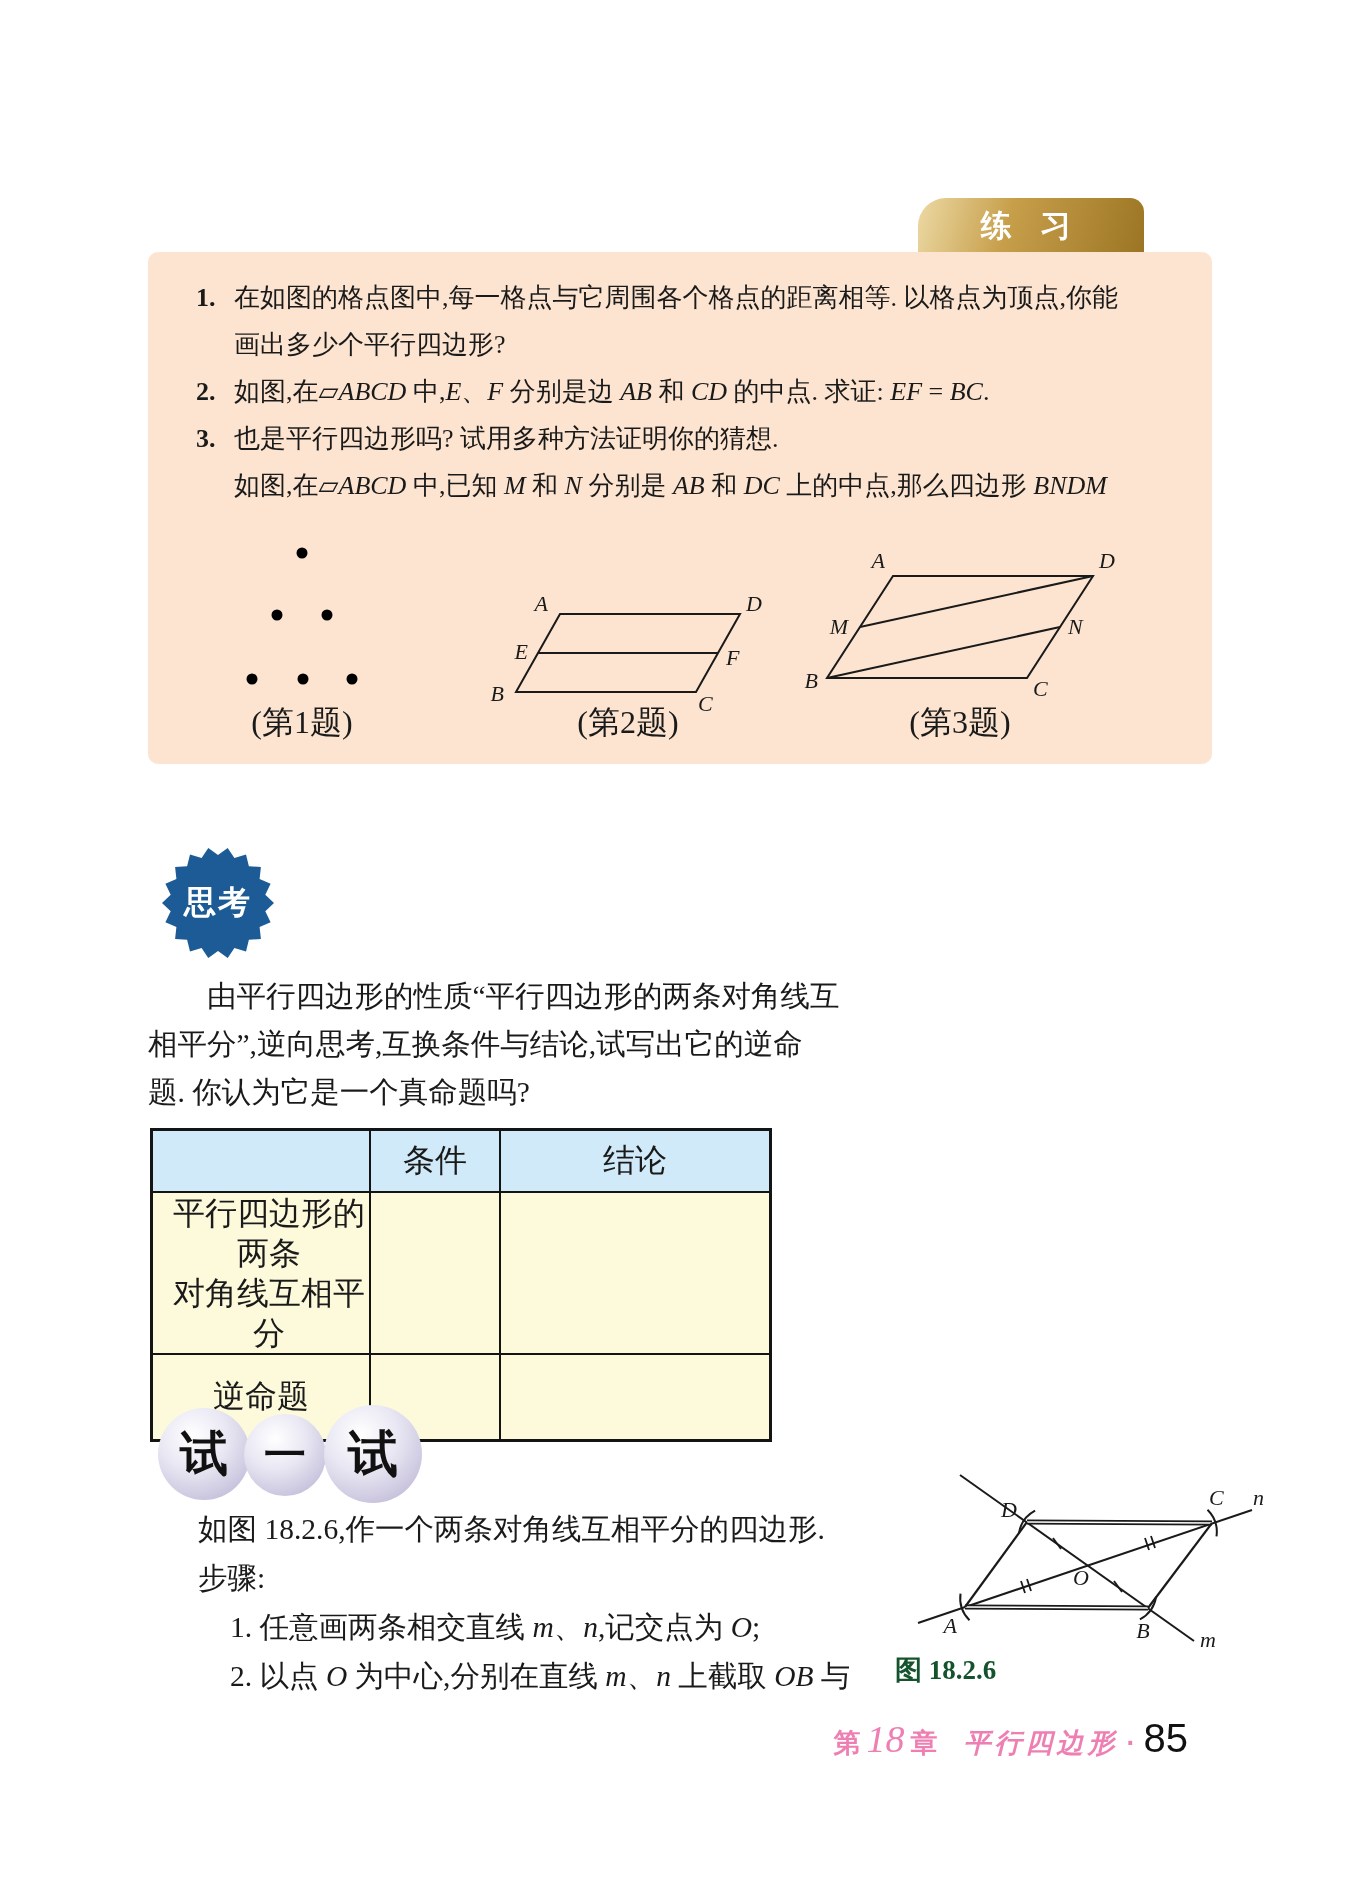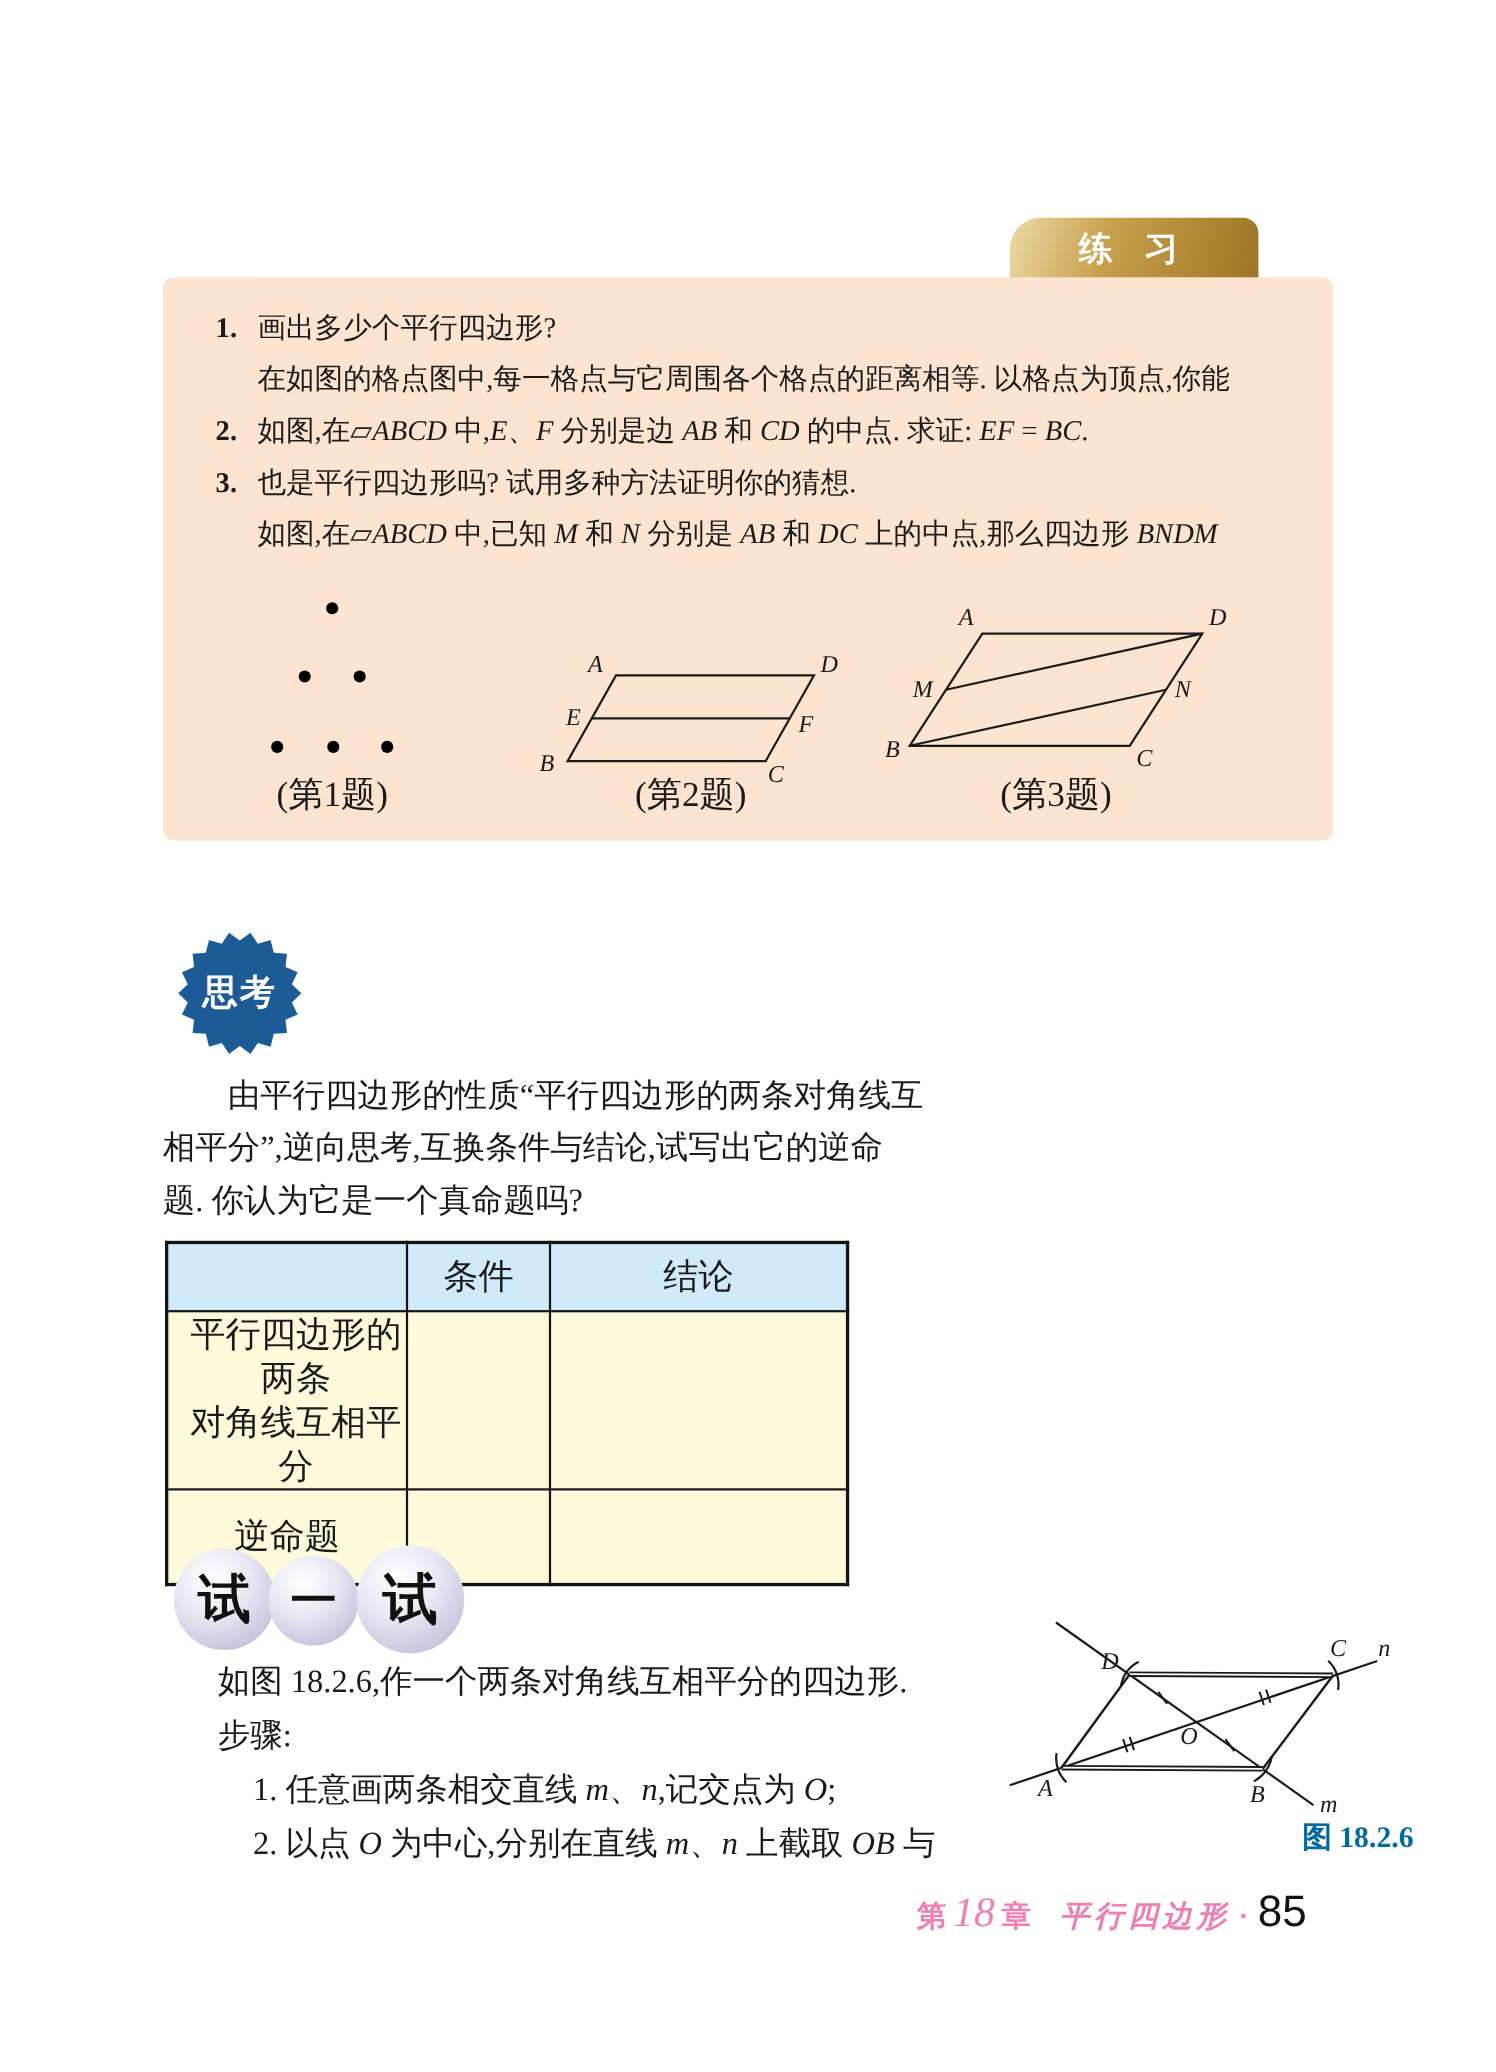--- a/index.html
+++ b/index.html
@@ -57,22 +57,22 @@
   .tc3{left:324px;top:1405px;width:98px;height:98px;font-size:50px;z-index:3;}
 
   .try-text{position:absolute;left:148px;top:1505px;width:780px;font-size:29.5px;line-height:49px;}
   .try-line{white-space:nowrap;}
   .ind-a{padding-left:50px;}
   .ind-b{padding-left:82px;}
 
   .mathify i{font-style:italic;}
 
   
-  .fig186-caption{position:absolute;left:895px;top:1652px;width:390px;text-align:right;
-                  font-size:27px;font-weight:bold;color:#0369a1;}
+  .fig186-caption{position:absolute;left:895px;top:1652px;width:390px;text-align:left;
+                  font-size:27px;font-weight:bold;color:#14532d;}
 
   
   .footer{position:absolute;top:1716px;right:172px;display:flex;align-items:baseline;
           font-family:"Liberation Sans","DejaVu Sans",sans-serif;}
   .f-pink{color:#ee7fb3;font-weight:bold;font-size:27px;}
   .f-num{color:#ee7fb3;font-family:"Liberation Serif","DejaVu Serif",serif;
          font-style:italic;font-size:38px;font-weight:normal;margin:0 6px;}
   .f-title{margin-left:26px;letter-spacing:4px;font-style:italic;}
   .f-dot{margin:0 8px;}
   .f-page{color:#111;font-size:40px;font-weight:normal;}
@@ -83,22 +83,22 @@
 <div class="page">
 
   <div class="ex-tab">练 习</div>
 
   <div class="ex-box"></div>
 
   <div class="ex-items">
     <div class="ex-item">
       <span class="ex-num">1.</span>
       <div class="ex-lines">
+        <div class="mathify">在如图的格点图中,每一格点与它周围各个格点的距离相等. 以格点为顶点,你能</div>
         <div class="mathify">画出多少个平行四边形?</div>
-        <div class="mathify">在如图的格点图中,每一格点与它周围各个格点的距离相等. 以格点为顶点,你能</div>
       </div>
     </div>
     <div class="ex-item">
       <span class="ex-num">2.</span>
       <div class="ex-lines">
         <div class="mathify">如图,在▱<i>ABCD</i> 中,<i>E</i>、<i>F</i> 分别是边 <i>AB</i> 和 <i>CD</i> 的中点. 求证: <i>EF</i> = <i>BC</i>.</div>
       </div>
     </div>
     <div class="ex-item">
       <span class="ex-num">3.</span>

